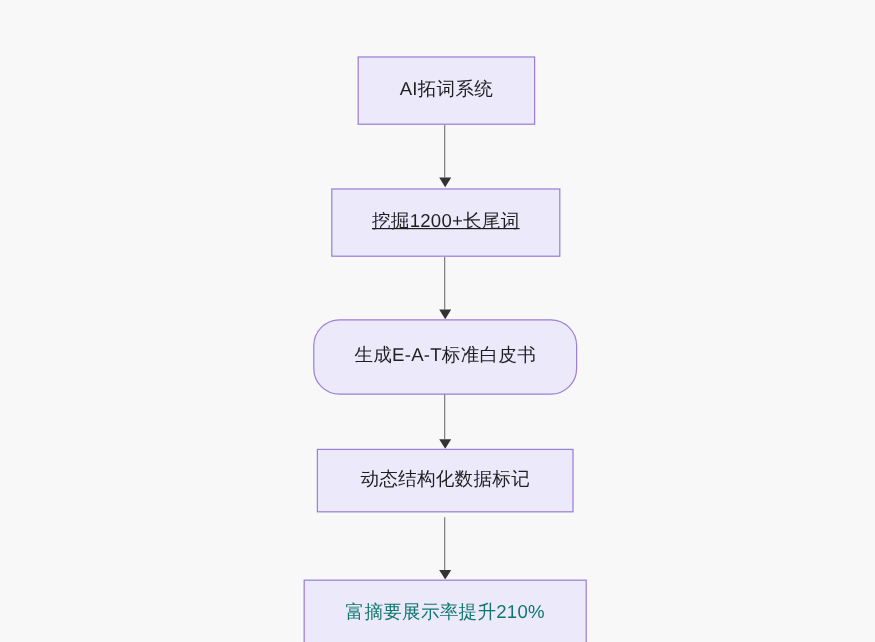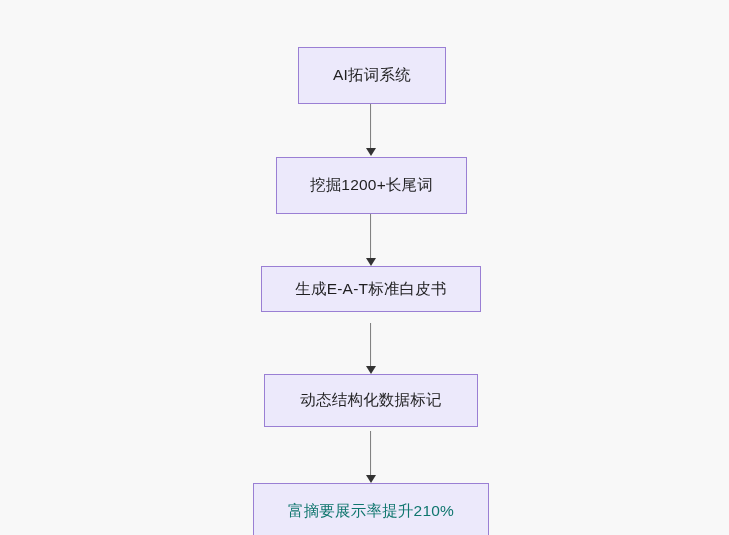--- a/index.html
+++ b/index.html
@@ -62,24 +62,24 @@
   <div class="edge" style="top: 398px; height: 44px; background: rgb(124, 124, 124);"></div>
 
   <div class="arrowhead" style="top: 115px; border-top-color: rgb(51, 51, 51);"></div>
   <div class="arrowhead" style="top: 225px; border-top-color: rgb(51, 51, 51);"></div>
   <div class="arrowhead" style="top: 333px; border-top-color: rgb(51, 51, 51);"></div>
   <div class="arrowhead" style="top: 442px; border-top-color: rgb(51, 51, 51);"></div>
 
   <div class="node" style="left: 298px; top: 14px; width: 148px; height: 57px; background: rgb(236, 233, 251); border-color: rgb(154, 127, 212); color: rgb(31, 31, 32);">
     <span>AI拓词系统</span>
   </div>
-  <div class="node" style="left: 276px; top: 124px; width: 191px; height: 57px; background: rgb(236, 233, 251); border-color: rgb(154, 127, 212); color: rgb(31, 31, 32);">
+  <div class="node" style="left: 276px; top: 124px; width: 191px; height: 57px; background: rgb(236, 233, 251); border-color: rgb(154, 127, 212); color: rgb(31, 31, 32); text-decoration: underline;">
     <span>挖掘1200+长尾词</span>
   </div>
-  <div class="node" style="left: 261px; top: 233px; width: 220px; height: 46px; background: rgb(236, 233, 251); border-color: rgb(154, 127, 212); color: rgb(31, 31, 32);">
+  <div class="node" style="left: 261px; top: 233px; width: 220px; height: 63px; background: rgb(236, 233, 251); border-color: rgb(154, 127, 212); color: rgb(31, 31, 32); border-radius: 22px;">
     <span>生成E-A-T标准白皮书</span>
   </div>
   <div class="node" style="left: 264px; top: 341px; width: 214px; height: 53px; background: rgb(236, 233, 251); border-color: rgb(154, 127, 212); color: rgb(31, 31, 32);">
     <span>动态结构化数据标记</span>
   </div>
   <div class="node" style="left: 253px; top: 450px; width: 236px; height: 57px; background: rgb(236, 233, 251); border-color: rgb(154, 127, 212); color: #0f766e;">
     <span>富摘要展示率提升210%</span>
   </div>
 
 </div>

